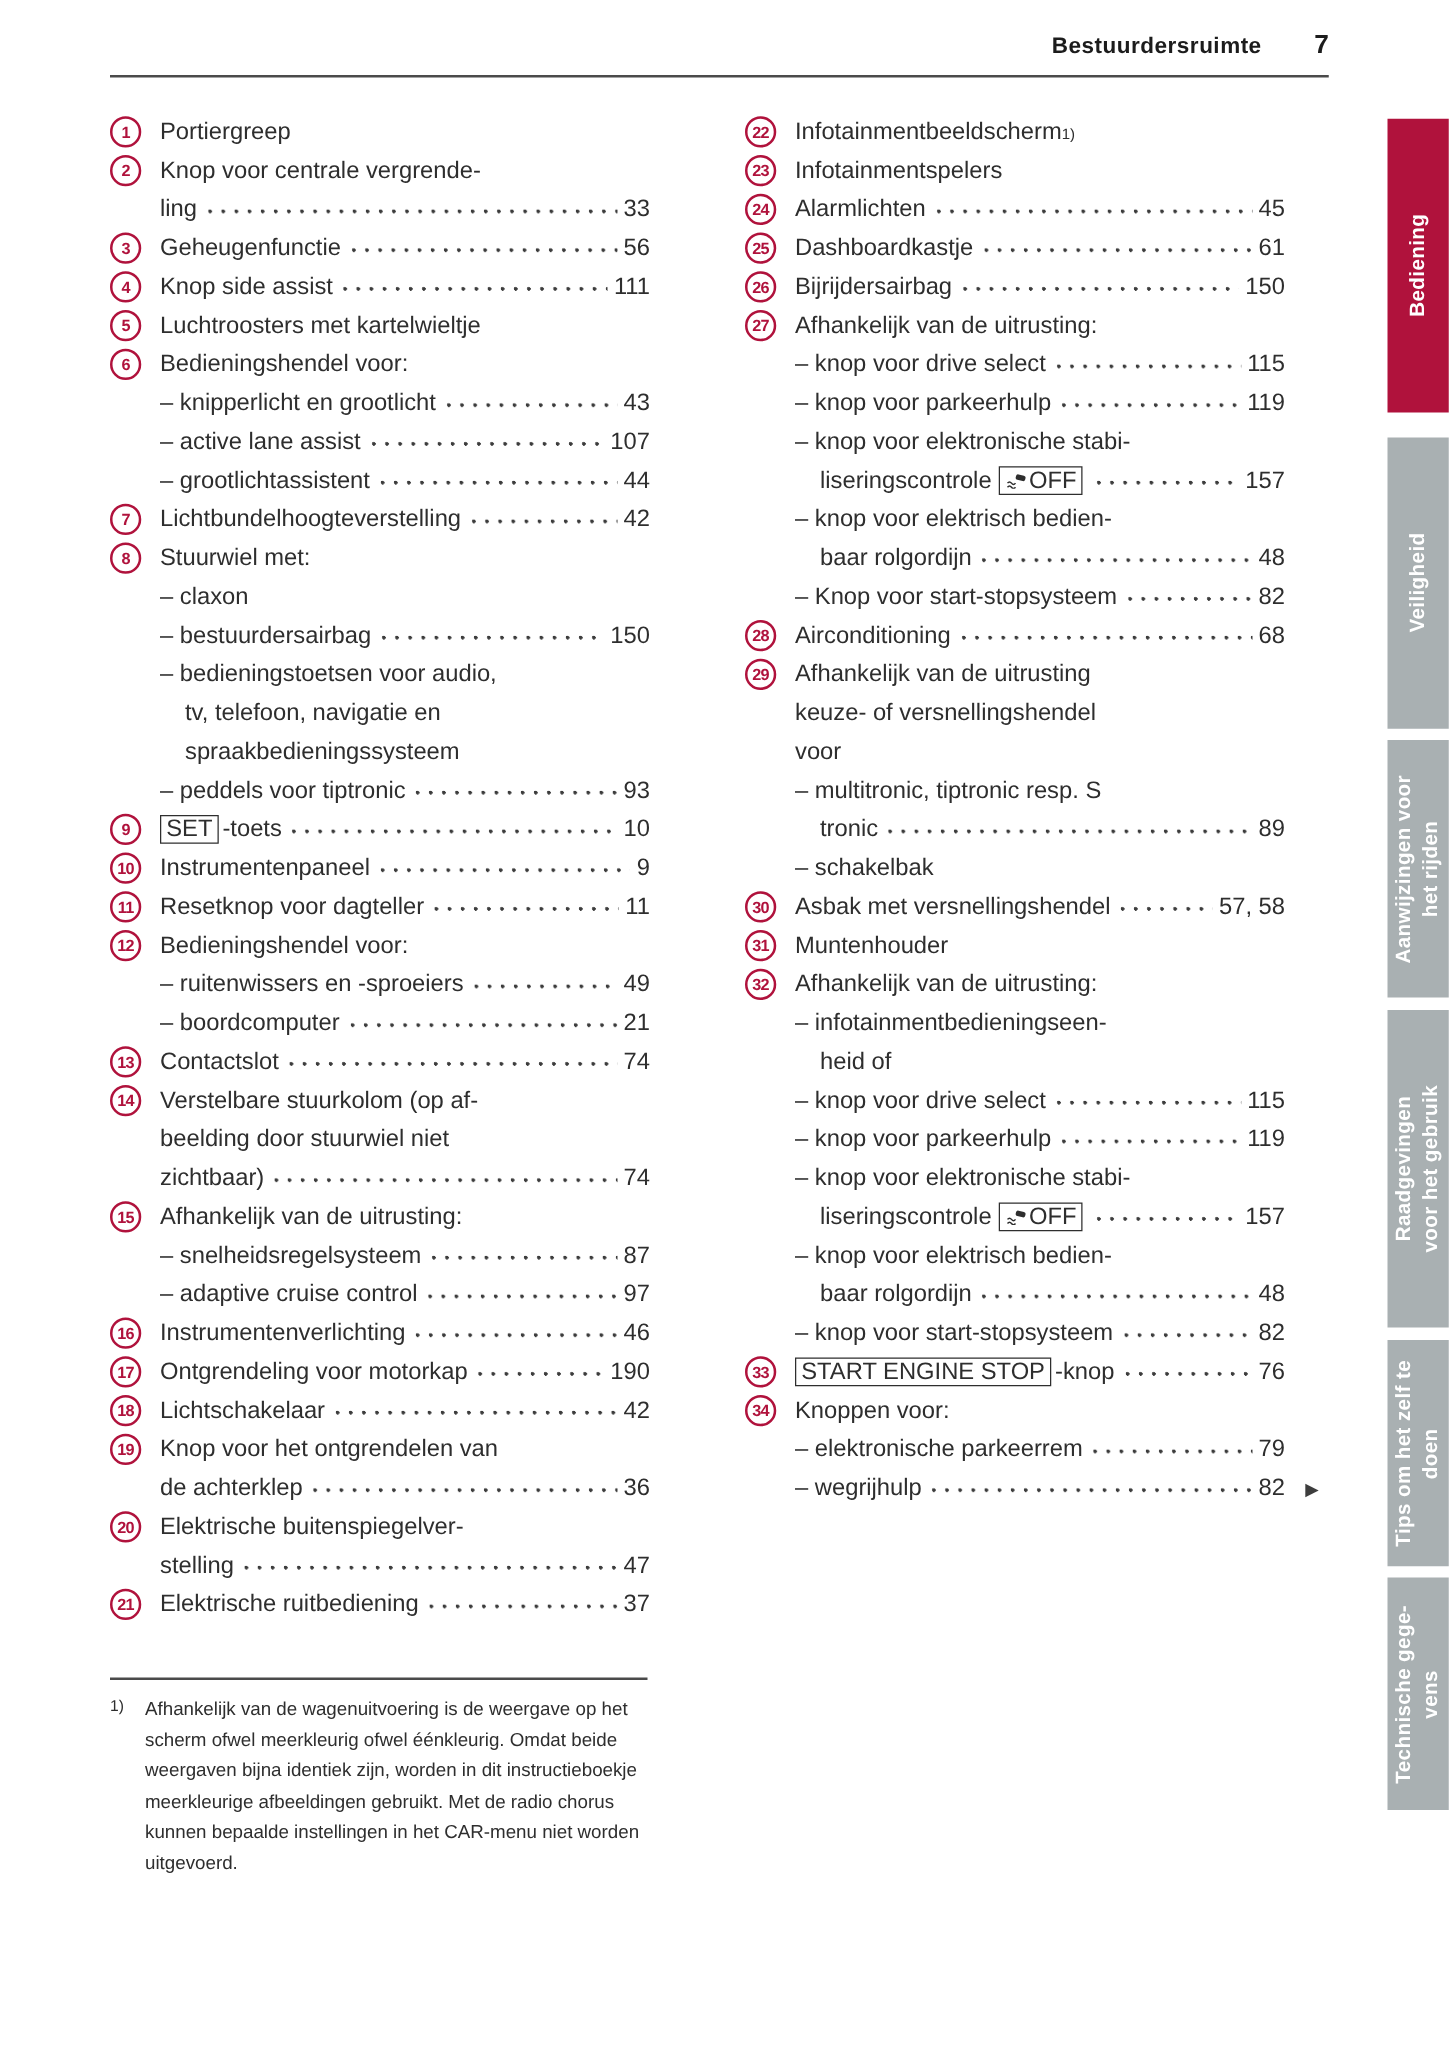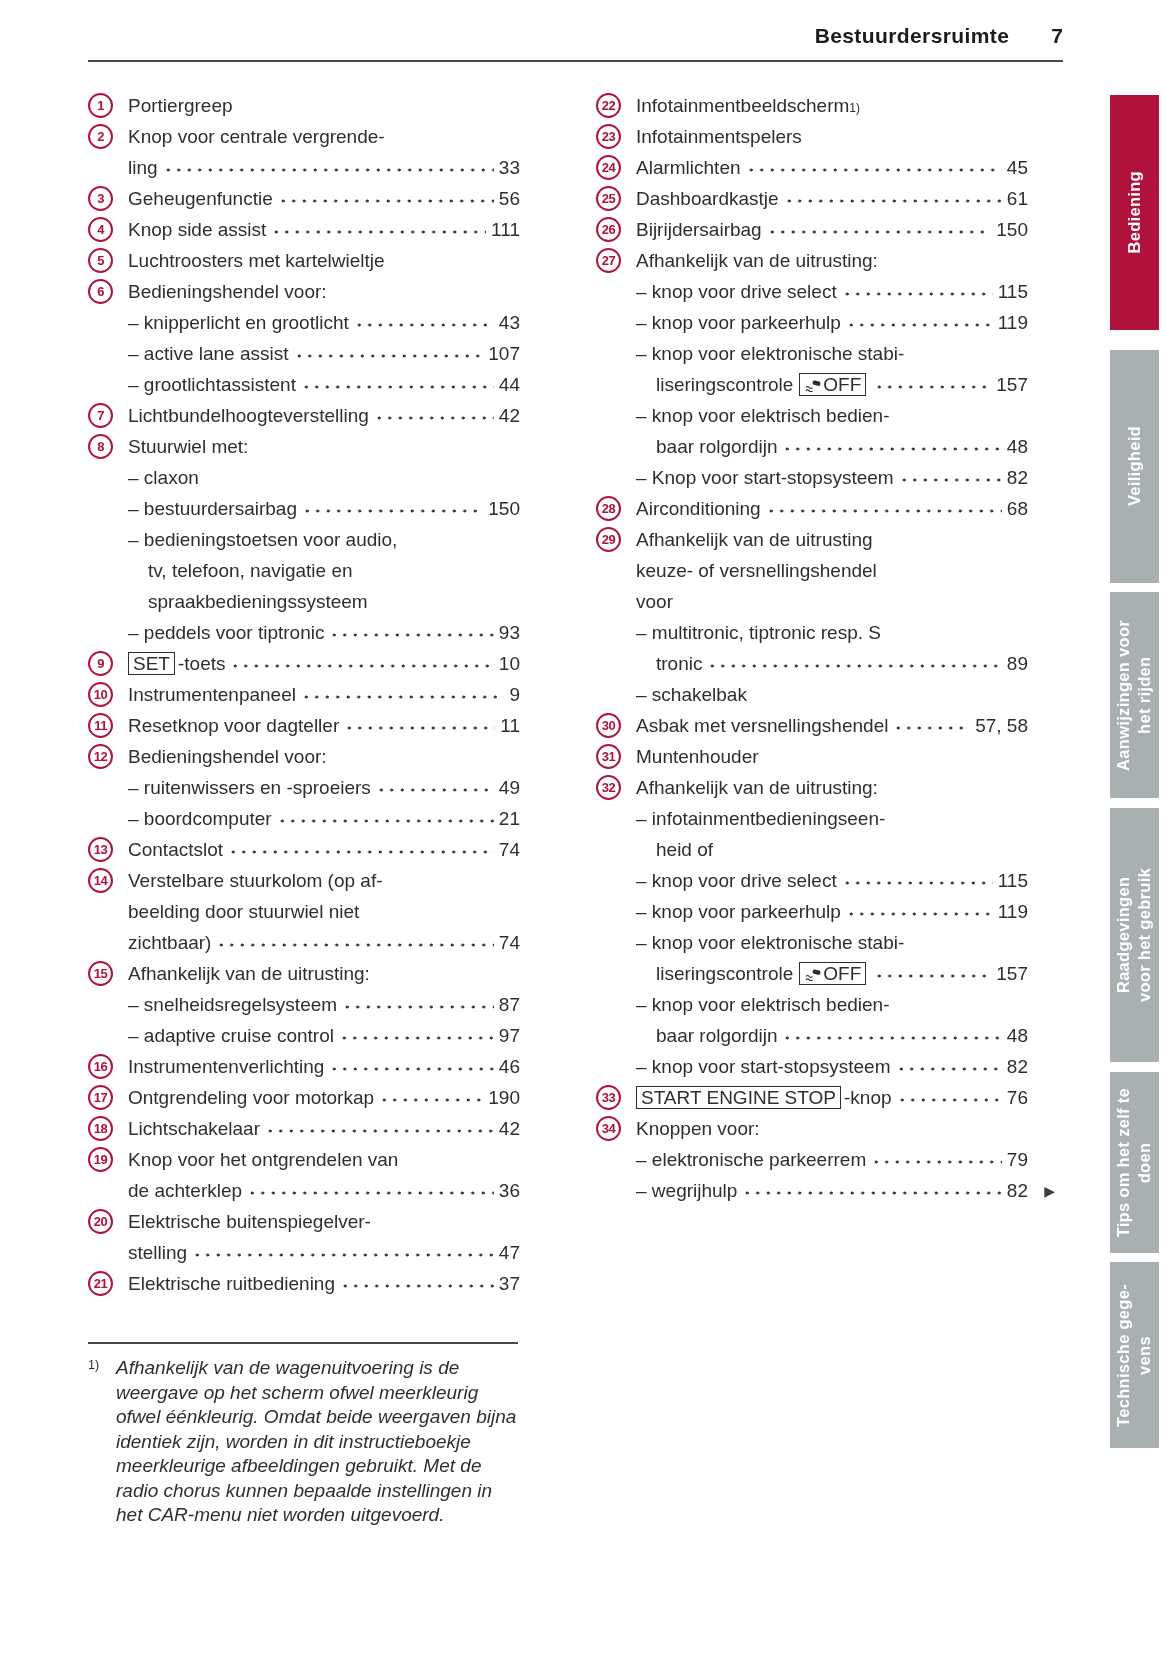--- a/index.html
+++ b/index.html
@@ -5,21 +5,21 @@
   html,body { margin:0; padding:0; background:#ffffff; }
   .page {
     position:relative; width:1165px; height:1653px; background:#ffffff;
     font-family:"Liberation Sans", sans-serif; color:#2e2e2e; overflow:hidden;
   }
   
   .hdr {
     position:absolute; left:88px; top:24px; width:975px;
     display:flex; justify-content:flex-end; align-items:baseline;
   }
-  .hdr .title { font-size:21px; font-weight:bold; letter-spacing:0.4px; color:#1c1c1c; }
+  .hdr .title { font-size:18px; font-weight:bold; letter-spacing:0.4px; color:#1c1c1c; }
   .hdr .pnum  { font-size:21px; font-weight:bold; color:#1c1c1c; margin-left:42px; }
   .hdr-rule { position:absolute; left:88px; top:60px; width:975px; height:2px; background:#4a4a4a; }
 
   
   .toc-col { position:absolute; top:90px; width:432px; }
   .toc-col.c1 { left:88px; }
   .toc-col.c2 { left:596px; }
   .toc-item { display:flex; }
   .badge-wrap { flex:none; width:40px; }
   .badge {
@@ -46,21 +46,21 @@
     font-size:19px; line-height:21px; margin:0 3px 0 0; white-space:nowrap;
   }
   .kbox svg { vertical-align:-1px; margin-right:2px; }
   sup.fn { font-size:12px; line-height:0; vertical-align:super; }
   .next-arrow { position:absolute; right:-27px; top:1px; font-size:14px; color:#3d3d3d; }
 
   
   .fn-sep { position:absolute; left:88px; top:1342px; width:430px; height:1.6px; background:#4a4a4a; }
   .footnote { position:absolute; left:88px; top:1356px; width:434px; display:flex; }
   .footnote .mark { flex:none; width:28px; font-size:12.5px; padding-top:2px; }
-  .footnote .ftext { flex:1; font-size:19px; line-height:24.5px; color:#2e2e2e;font-style:italic; }
+  .footnote .ftext { flex:1; font-size:15px; line-height:24.5px; color:#2e2e2e; }
 
   
   .tab {
     position:absolute; left:1110px; width:49px;
     display:flex; align-items:center; justify-content:center;
     background:var(--tabgray);
   }
   .tab.active { background:var(--accent); }
   .tab .tlabel {
     writing-mode:vertical-rl; transform:rotate(180deg);

